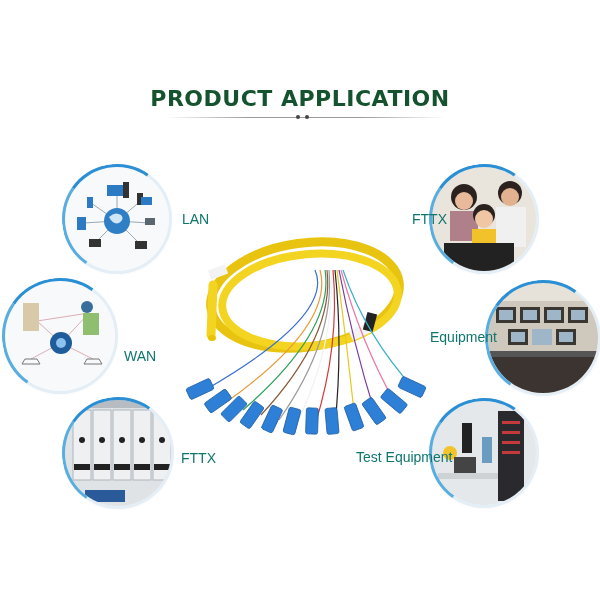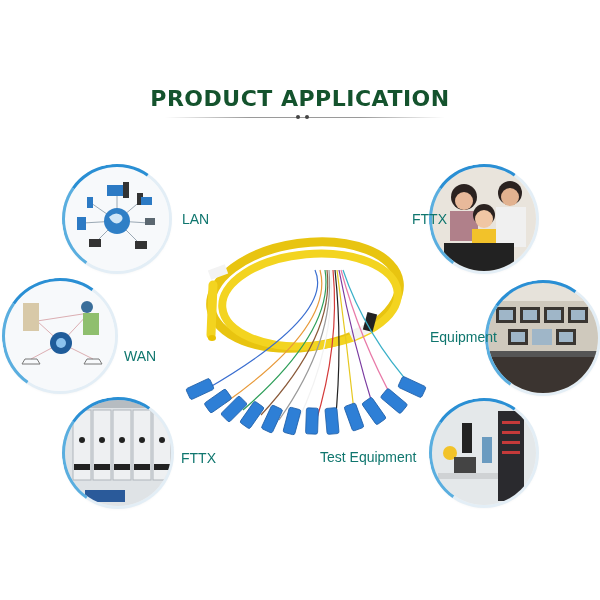--- a/index.html
+++ b/index.html
@@ -157,21 +157,21 @@
         <rect x="70" y="50" width="18" height="3"></rect>
     </g>
     <rect x="30" y="22" width="10" height="30" fill="#222"></rect>
     <circle cx="18" cy="52" r="7" fill="#f2c32a"></circle>
     <rect x="22" y="56" width="22" height="18" fill="#444"></rect>
     <rect x="6" y="72" width="60" height="6" fill="#cfd2d4"></rect>
     <rect x="50" y="36" width="10" height="26" fill="#6a9bc0"></rect>
   </svg>
 </div>
 <div class="arc" style="left:429px;top:398px;width:104px;height:104px;"></div>
-<div class="label" style="left:320px;top:449px;">Test Equipment</div>
+<div class="label" style="left:356px;top:449px;">Test Equipment</div>
 
 <svg class="cable" viewBox="0 0 255 230">
 
   <g fill="none" stroke="#e8c410" stroke-linecap="round">
     <ellipse cx="130" cy="80" rx="95" ry="52" stroke-width="9" transform="rotate(-8 130 80)"></ellipse>
     <ellipse cx="135" cy="85" rx="88" ry="46" stroke-width="8" transform="rotate(-5 135 85)" stroke="#f3d420"></ellipse>
   </g>
   <path d="M38 70 L36 120" stroke="#f3d420" stroke-width="9" stroke-linecap="round"></path>
   <ellipse cx="37" cy="123" rx="4" ry="3" fill="#e9c200"></ellipse>
 

